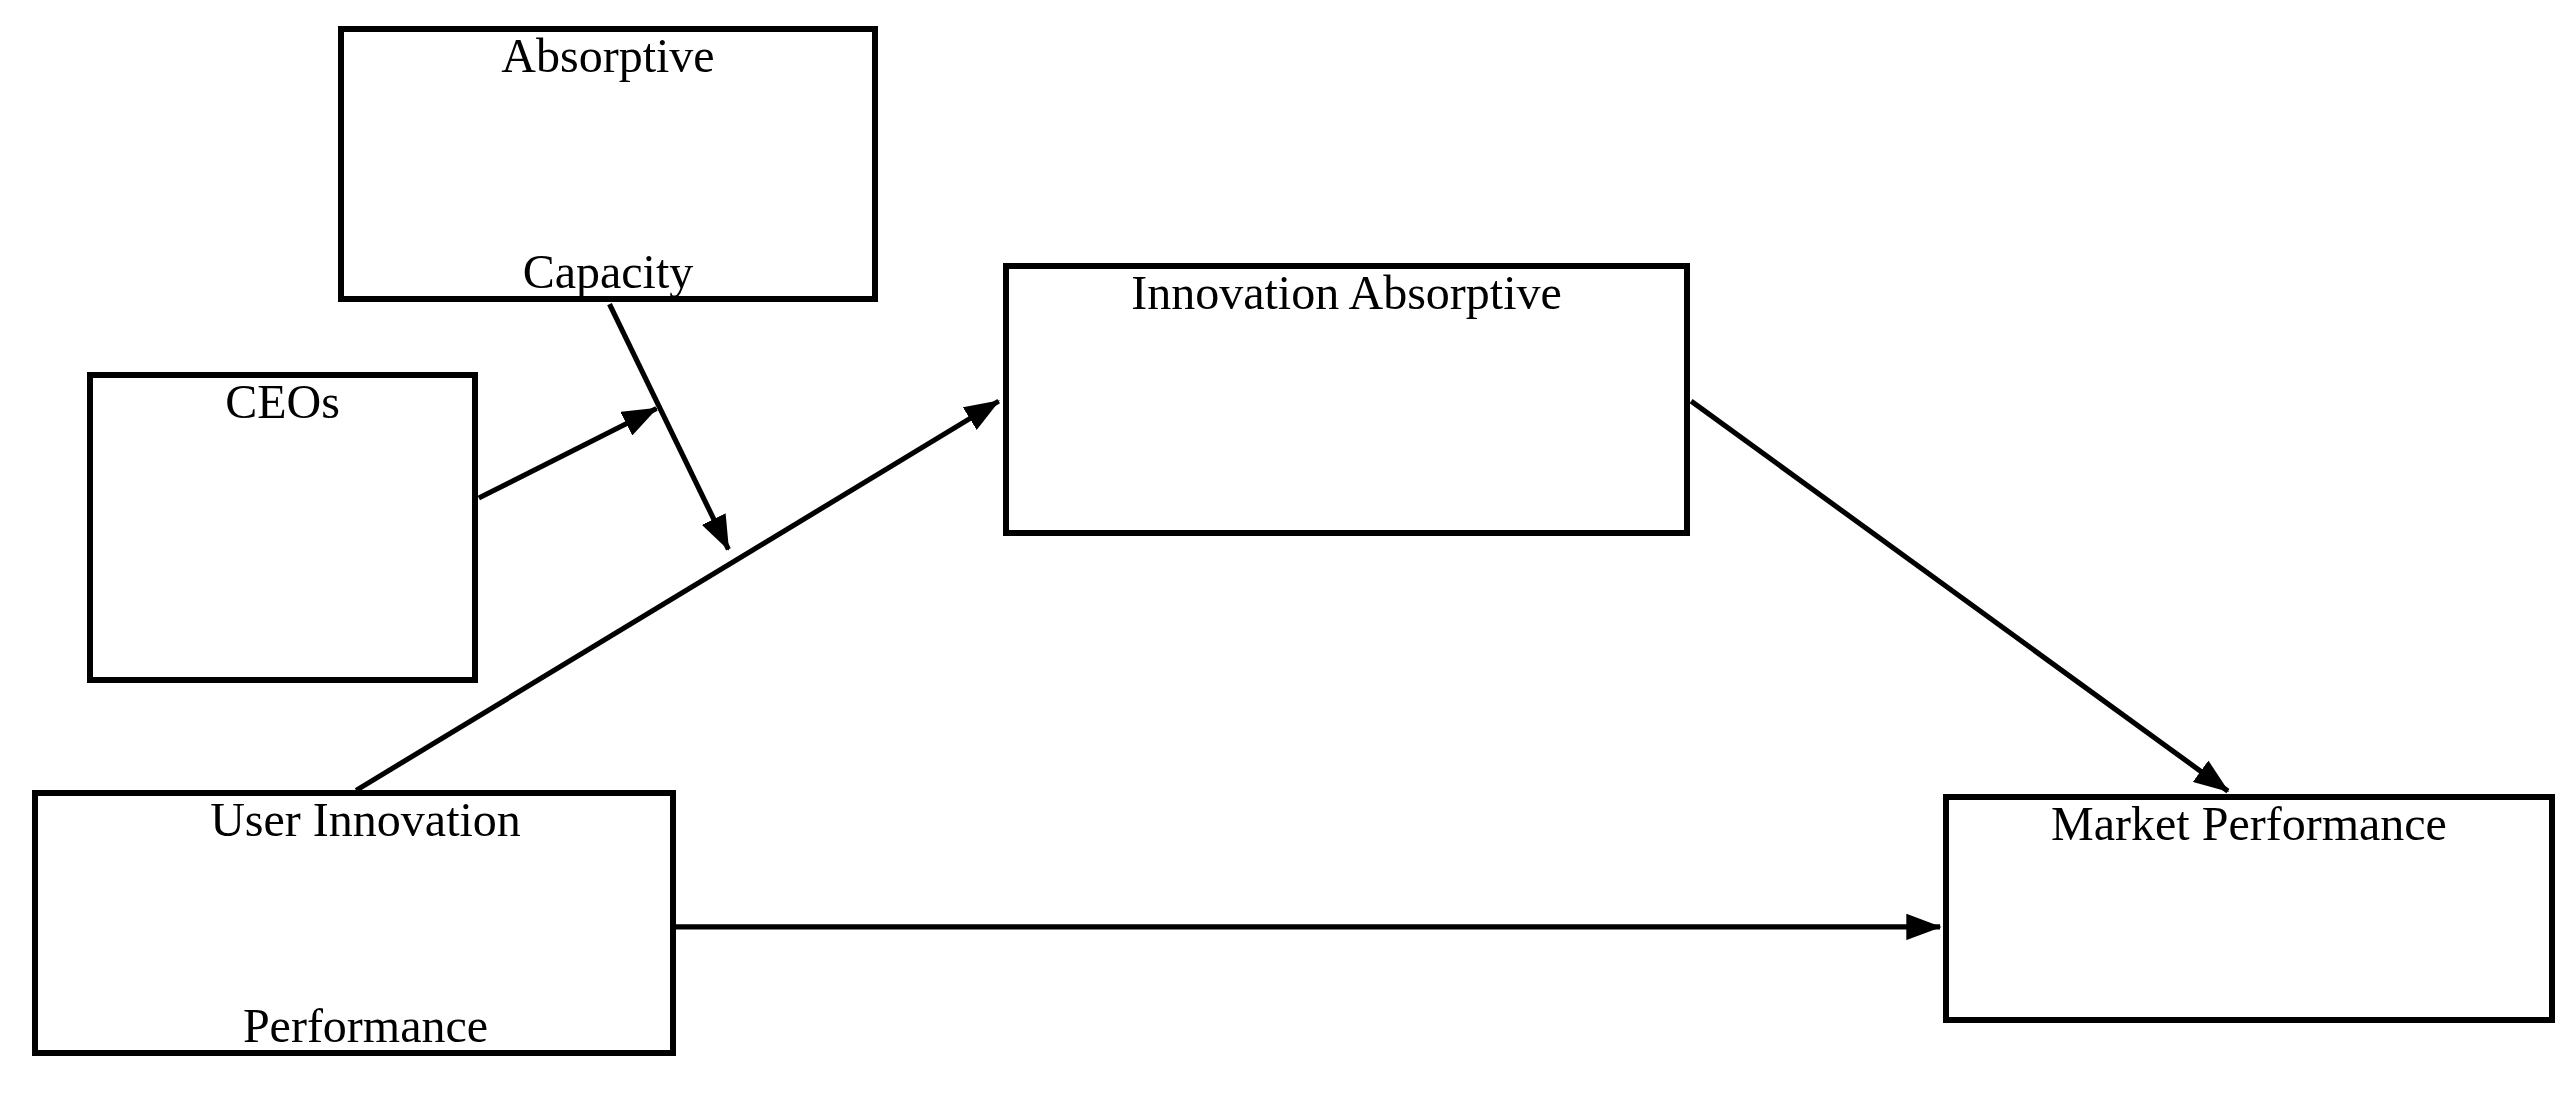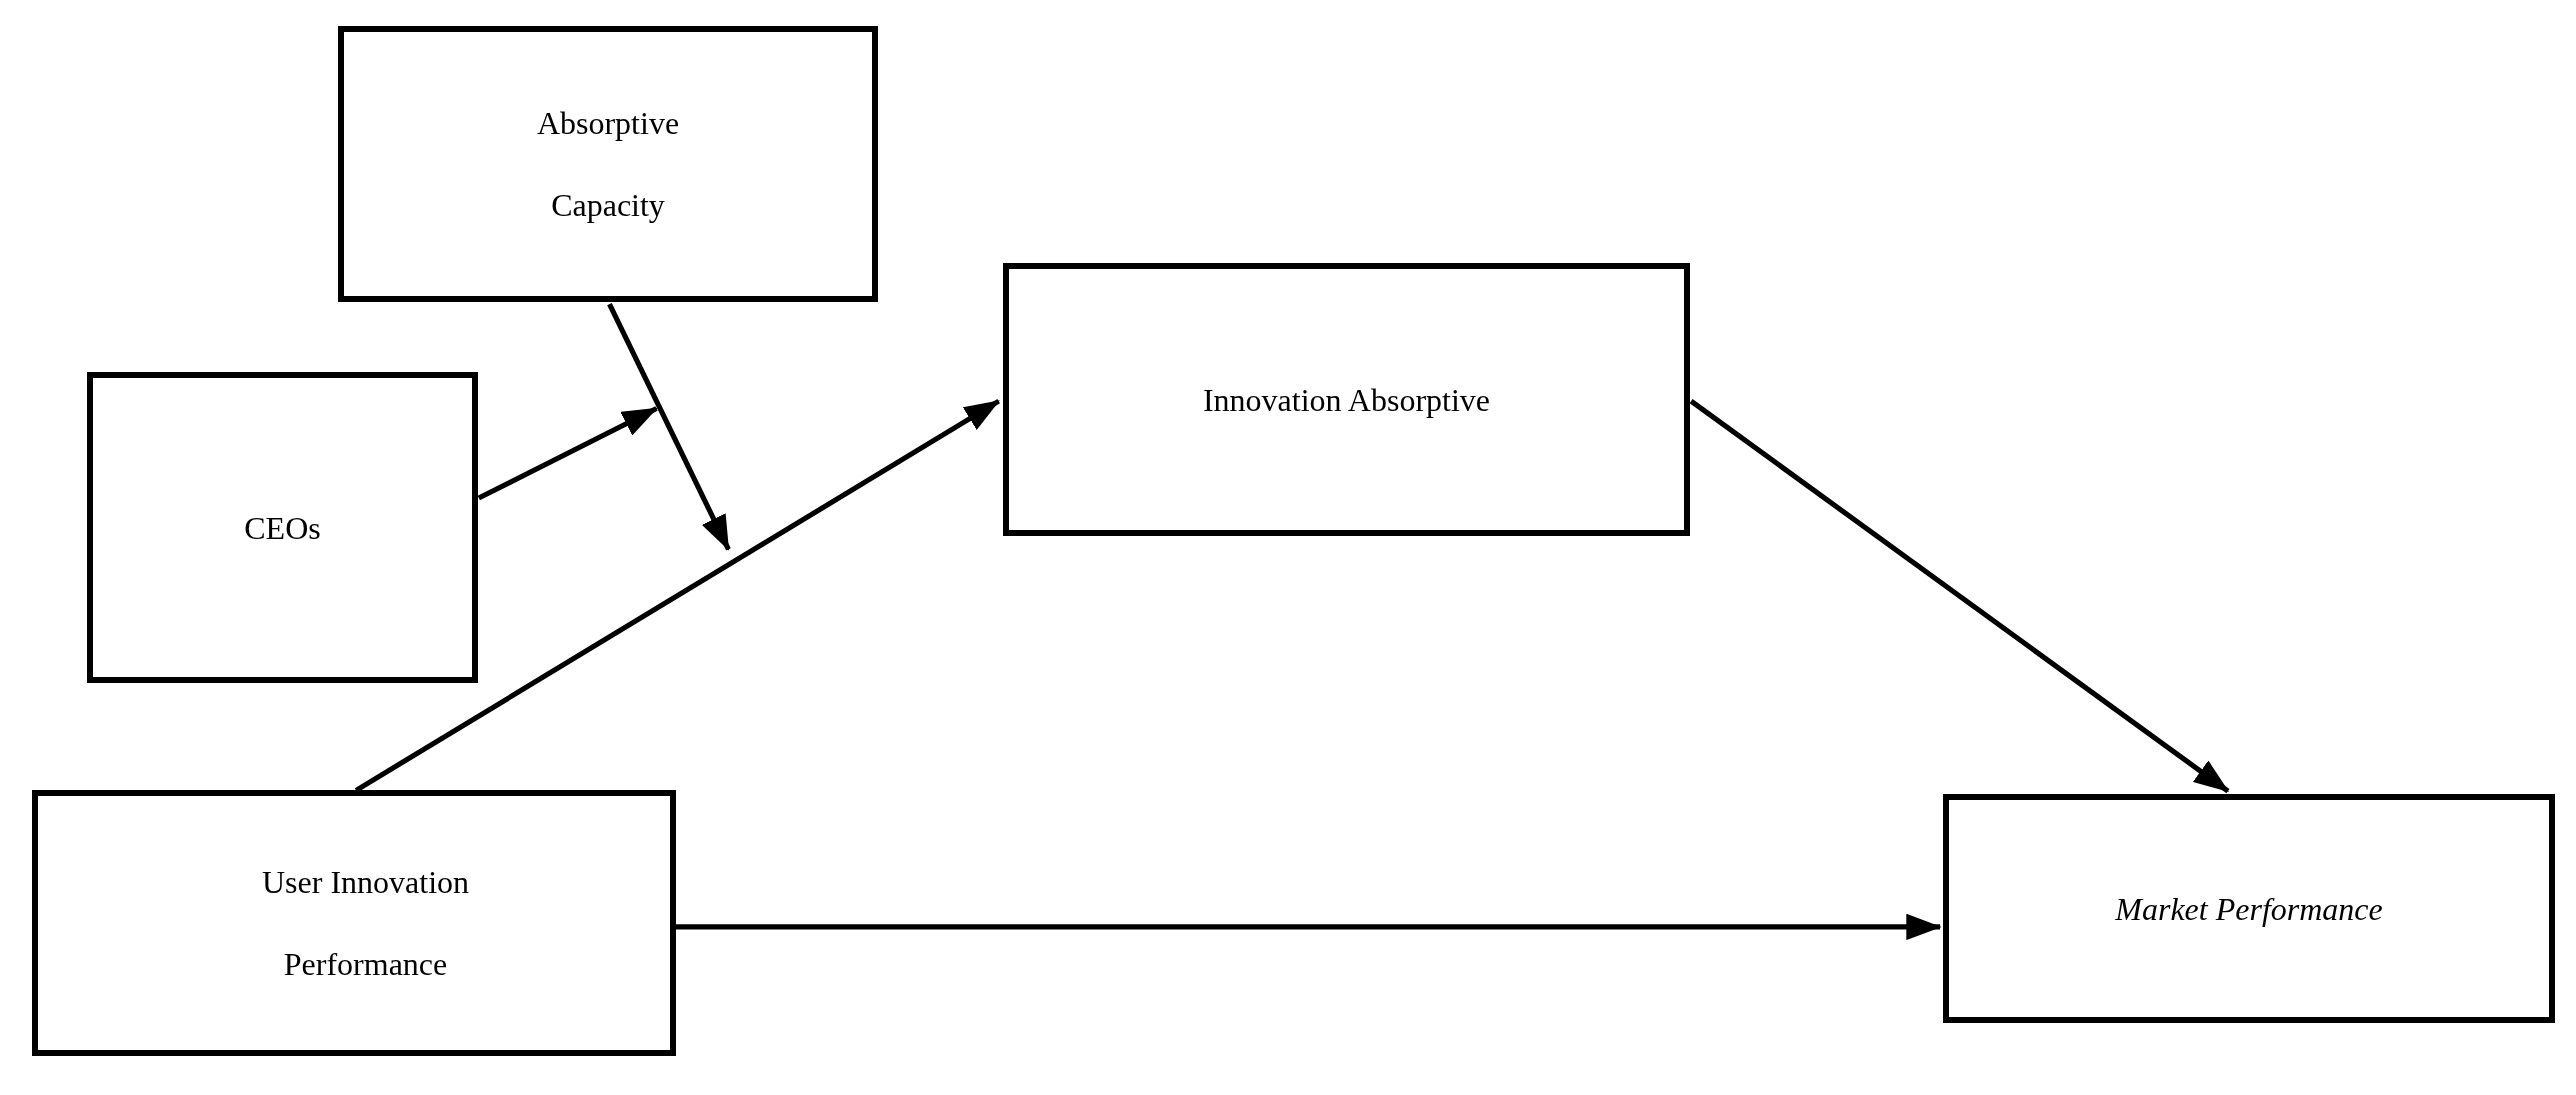--- a/index.html
+++ b/index.html
@@ -24,35 +24,35 @@
     height: 1096px;
   }
   .node {
     position: absolute;
     box-sizing: border-box;
     background: #ffffff;
     border: 6.6px solid #000000;
     display: flex;
     flex-direction: column;
     align-items: center;
-    justify-content: center;
+    justify-content: space-between;
     text-align: center;
-    font-size: 32px;
+    font-size: 48px;
     line-height: 1;
     row-gap: 50px;
   }
   .node .line {
     white-space: nowrap;
   }
   
   #node-absorptive   { left: 338px;  top: 26.4px;   width: 540px; height: 276px; }
   #node-ceos         { left: 87px;  top: 372px;  width: 391px; height: 311px; }
   #node-innovation   { left: 1003px; top: 263px;  width: 687px; height: 273px; }
   #node-user         { left: 32px;   top: 790px; width: 644px; height: 266px; padding-left: 23px; }
-  #node-market       { left: 1943px; top: 794px; width: 612px; height: 229px; font-style: italic; }
+  #node-market       { left: 1943px; top: 794px; width: 612px; height: 229px; }
   .edge {
     stroke: #000000;
     stroke-width: 7px;
   }
 </style>
 </head>
 <body>
 
 <div class="canvas">
 

